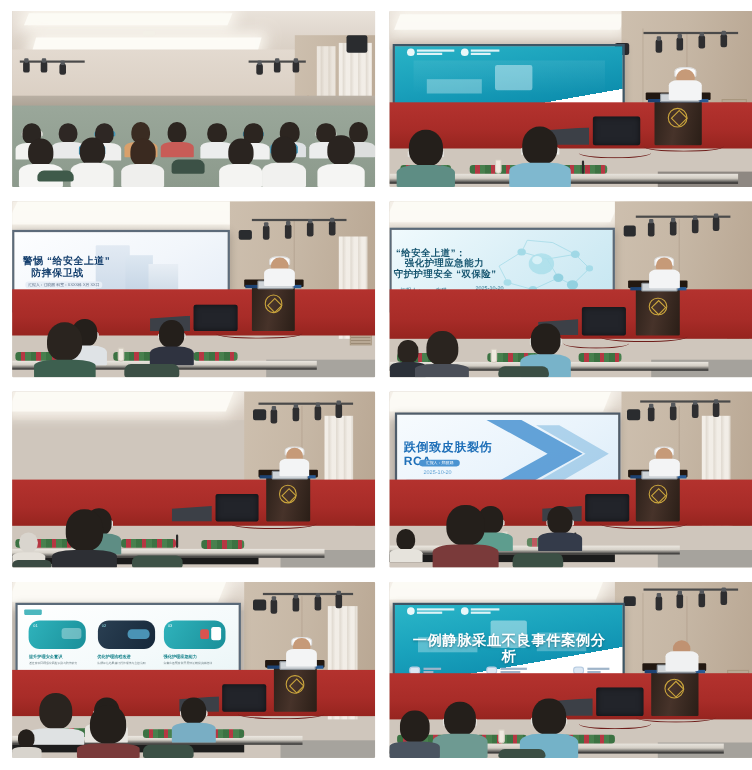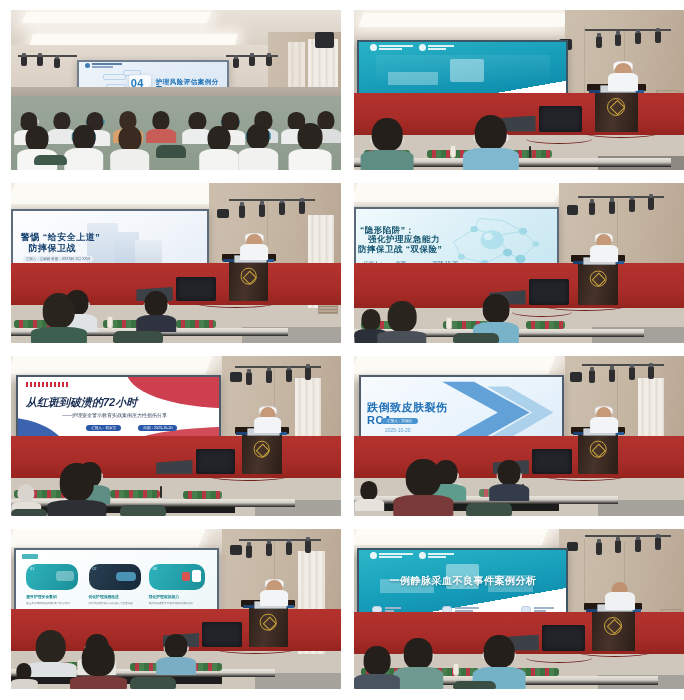--- a/index.html
+++ b/index.html
@@ -271,46 +271,20 @@
 
       <div class="truss" style="left:2%;top:28%;width:18%"></div>
       <div class="tlight" style="left:3%;top:29%"></div>
       <div class="tlight" style="left:8%;top:29%"></div>
       <div class="tlight" style="left:13%;top:30%"></div>
       <div class="truss" style="right:19%;top:28%;width:16%"></div>
       <div class="tlight" style="right:21%;top:29%"></div>
       <div class="tlight" style="right:26%;top:29%"></div>
       <div class="tlight" style="right:31%;top:30%"></div>
 
-      <div class="screen" style="left:20%;top:31%;width:46%;height:27%;
-                  background:linear-gradient(135deg,#eef4fb 0%,#e4edf7 50%,#dce8f5 100%)">
-        <div class="screen-inner">
-          <div class="logo-bar" style="height:20%;padding-left:4%">
-            <span class="mini-logo">
-              <span class="dot" style="background:#2a6fb0;width:5px;height:5px"></span>
-              <span class="bars" style="width:30px">
-                <i style="background:#5a7fa8"></i>
-                  <i style="background:#8ba5c2;width:70%"></i>
-              </span>
-            </span>
-          </div>
-          <div style="position:absolute;left:16%;top:32%;width:16%;height:16%;
-                      border:1.5px solid #bcd4ea;border-radius:2px"></div>
-          <div style="position:absolute;left:30%;top:22%;width:12%;height:14%;
-                      border:1.5px solid #bcd4ea;border-radius:2px"></div>
-          <div style="position:absolute;left:18%;top:56%;width:14%;height:14%;
-                      border:1.5px solid #bcd4ea;border-radius:2px"></div>
-          <div style="position:absolute;left:34%;top:34%;width:15%;height:30%;
-                      background:rgba(255,255,255,.75);border-radius:3px;
-                      box-shadow:0 1px 4px rgba(40,90,140,.25)"></div>
-          <div style="position:absolute;left:35%;top:40%;font-size:11px;font-weight:bold;
-                      color:#1f7ac4;letter-spacing:.5px">04</div>
-          <div class="slide-title" style="left:52%;right:3%;top:41%;font-size:6.5px;color:#1a6fb5;text-align:left">护理风险评估案例分享</div>
-        </div>
-      </div>
 
       <div class="speaker male" style="right:16%;top:48%;width:5%;height:13%">
         <div class="head" style="background:#b88e6d"></div>
         <div class="body" style="background:#3a3f46"></div>
       </div>
 
       <div class="stage-floor" style="bottom:44%;height:8%;
            background:linear-gradient(180deg,#b9b0a4,#a89e90)"></div>
       <div style="position:absolute;left:0;right:0;bottom:0;height:46%;
                   background:linear-gradient(180deg,#9aa79a 0%,#8c9a8c 100%)"></div>
@@ -608,23 +582,23 @@
             <circle cx="50" cy="26" r="9" fill="#8fd6e4" opacity="0.85"></circle>
             <circle cx="47" cy="23" r="3.5" fill="#d9f3f9"></circle>
             <circle cx="36" cy="16" r="3" fill="#7fccdd"></circle>
             <circle cx="74" cy="18" r="3.2" fill="#7fccdd"></circle>
             <circle cx="62" cy="38" r="3.6" fill="#6bc1d4"></circle>
             <circle cx="26" cy="42" r="2.8" fill="#8ad2e1"></circle>
             <circle cx="84" cy="30" r="2.6" fill="#8ad2e1"></circle>
             <circle cx="44" cy="48" r="3" fill="#79c9da"></circle>
             <circle cx="72" cy="44" r="4" fill="#6bc1d4"></circle>
           </svg>
-          <div class="slide-title" style="left:2%;right:48%;top:23%;font-size:8.5px;color:#13536e;text-align:left">“隐形陷阱”：</div>
+          <div class="slide-title" style="left:2%;right:48%;top:23%;font-size:8.5px;color:#13536e;text-align:left">“给安全上道”：</div>
           <div class="slide-title" style="left:6%;right:46%;top:36%;font-size:8.5px;color:#13536e;text-align:left">强化护理应急能力</div>
-          <div class="slide-title" style="left:1%;right:44%;top:49%;font-size:8.5px;color:#13536e;text-align:left">防摔保卫战 “双保险”</div>
+          <div class="slide-title" style="left:1%;right:44%;top:49%;font-size:8.5px;color:#13536e;text-align:left">守护护理安全 “双保险”</div>
           <div style="position:absolute;left:4%;top:70%;font-size:5px;color:#1d6b86">汇报人：</div>
           <div style="position:absolute;left:20%;top:70%;font-size:5px;color:#1d6b86">张琪</div>
           <div style="position:absolute;left:38%;top:70%;font-size:5px;color:#1d6b86">2025-10-20</div>
         </div>
       </div>
 
       <div class="stage-floor" style="bottom:22%;height:28%"></div>
       <div class="carpet-grey" style="height:10%;width:28%;background:#a5a29c"></div>
 
       <div class="podium" style="right:20%;bottom:24%;width:12%;height:27%">
@@ -678,39 +652,20 @@
       <div class="curtain" style="right:6%;top:14%;bottom:26%;width:8%"></div>
       <div class="vent" style="right:0.5%;top:54%;height:22%;width:5%"></div>
       <div class="wall-spk" style="right:30%;top:10%;width:3.5%;height:6%"></div>
 
       <div class="truss" style="right:6%;top:6%;width:26%"></div>
       <div class="tlight" style="right:9%;top:7%;height:13px"></div>
       <div class="tlight" style="right:15%;top:8%;height:13px"></div>
       <div class="tlight" style="right:21%;top:9%;height:13px"></div>
       <div class="tlight" style="right:27%;top:10%;height:13px"></div>
 
-      <div class="screen" style="left:1.5%;top:12%;width:62%;height:48%;border-color:#4c5a69;background:#ffffff">
-        <div class="screen-inner">
-          <div style="position:absolute;right:-4%;top:-10%;width:50%;height:52%;
-                      border-radius:0 0 0 100%;background:#c92b3c;opacity:.9"></div>
-          <div style="position:absolute;left:-8%;bottom:-12%;width:34%;height:58%;
-                      border-radius:0 100% 0 0;background:#2a56a8;opacity:.92"></div>
-          <div style="position:absolute;right:-6%;bottom:-14%;width:62%;height:46%;
-                      border-radius:100% 0 0 0;background:#c92b3c;opacity:.85"></div>
-          <div style="position:absolute;left:4%;top:6%;width:22%;height:7%;
-                      background:repeating-linear-gradient(90deg,#c92b3c 0,#c92b3c 2px,transparent 2px,transparent 4px)"></div>
-          <div class="slide-title" style="left:4%;right:22%;top:26%;font-size:11px;color:#1b2f55;
-                      font-style:italic;text-align:left;letter-spacing:0">从红斑到破溃的72小时</div>
-          <div class="slide-sub" style="left:22%;right:6%;top:48%;font-size:5px;color:#33415e;text-align:left">——护理安全警示教育实战案例压力性损伤分享</div>
-          <div style="position:absolute;left:34%;top:66%;font-size:3.6px;color:#ffffff;
-                      background:#2a56a8;padding:1px 5px;border-radius:6px;white-space:nowrap">汇报人：胡淑芳</div>
-          <div style="position:absolute;left:60%;top:66%;font-size:3.6px;color:#ffffff;
-                      background:#2a56a8;padding:1px 5px;border-radius:6px;white-space:nowrap">日期：2025-10-20</div>
-        </div>
-      </div>
 
       <div class="stage-floor" style="bottom:24%;height:26%"></div>
       <div class="carpet-grey" style="height:10%;width:26%;background:#a6a39d"></div>
 
       <div class="podium" style="right:18%;bottom:26%;width:12%;height:26%">
         <div class="podium-top"></div>
         <div class="podium-strip"></div>
         <div class="podium-emblem"></div>
       </div>
       <div class="laptop" style="right:18.5%;bottom:50%;width:10%;height:5%"></div>
@@ -983,21 +938,21 @@
                   <i style="width:70%"></i>
                 </span>
             </span>
           </div>
           <div style="position:absolute;left:42%;top:20%;width:16%;height:36%;
                       background:rgba(238,250,253,.45);border-radius:2px"></div>
           <div style="position:absolute;left:10%;top:42%;width:26%;height:20%;
                       background:rgba(232,248,252,.32)"></div>
           <div style="position:absolute;left:62%;top:36%;width:22%;height:24%;
                       background:rgba(232,248,252,.28)"></div>
-          <div class="slide-title" style="top:36%;font-size:10px;color:#ffffff;
+          <div class="slide-title" style="top:36%;font-size:13px;color:#ffffff;
                       text-shadow:0 1px 2px rgba(0,60,80,.55)">一例静脉采血不良事件案例分析</div>
           <div class="footer-icons" style="bottom:10%">
             <span class="fi">
                 <span class="chip"></span>
                 <span class="lines" style="width:16px">
                   <i></i>
                   <i style="width:60%"></i>
                 </span>
               </span>
             <span class="fi">

